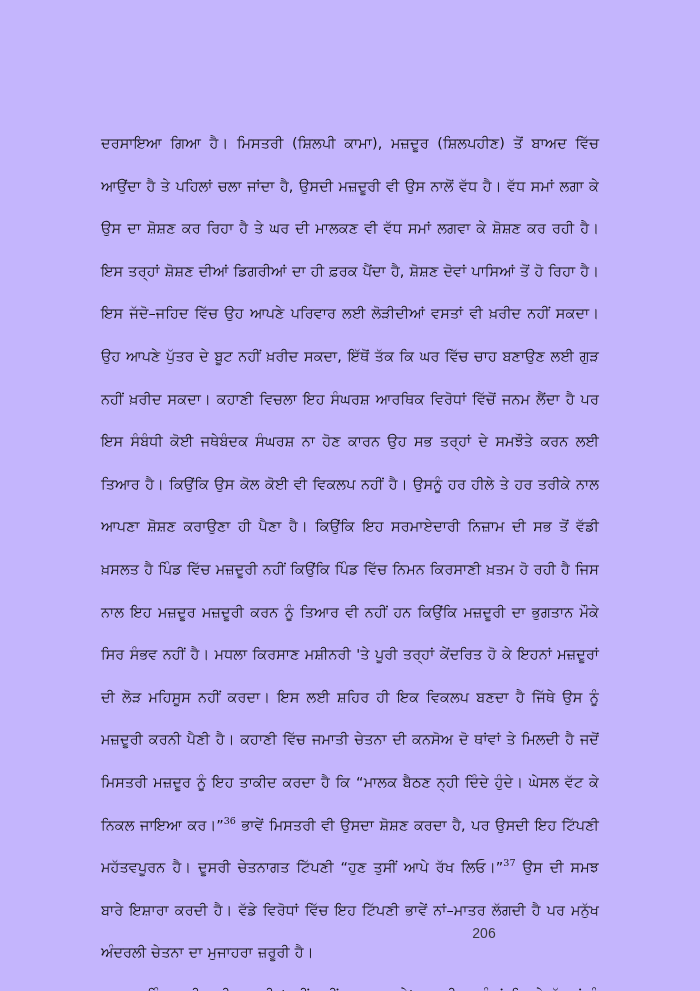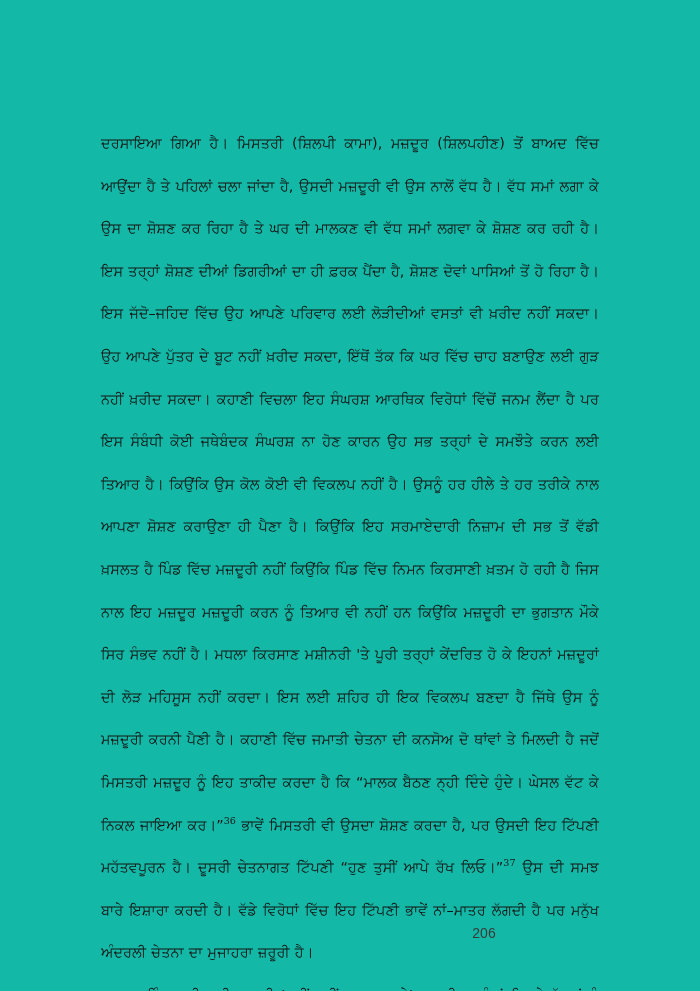--- a/index.html
+++ b/index.html
@@ -14,21 +14,21 @@
     font-family: "DejaVu Sans", "Liberation Sans", sans-serif;
     overflow: hidden;
     position: relative;
   }
   .page {
     position: absolute;
     left: 0;
     top: 0;
     width: 700px;
     height: 991px;
-    background: #14b8a6;
+    background: #c4b5fd;
     box-sizing: border-box;
   }
   .text-block {
     position: absolute;
     left: 101px;
     top: 122px;
     width: 498px;
   }
   p.para {
     margin: 0;

